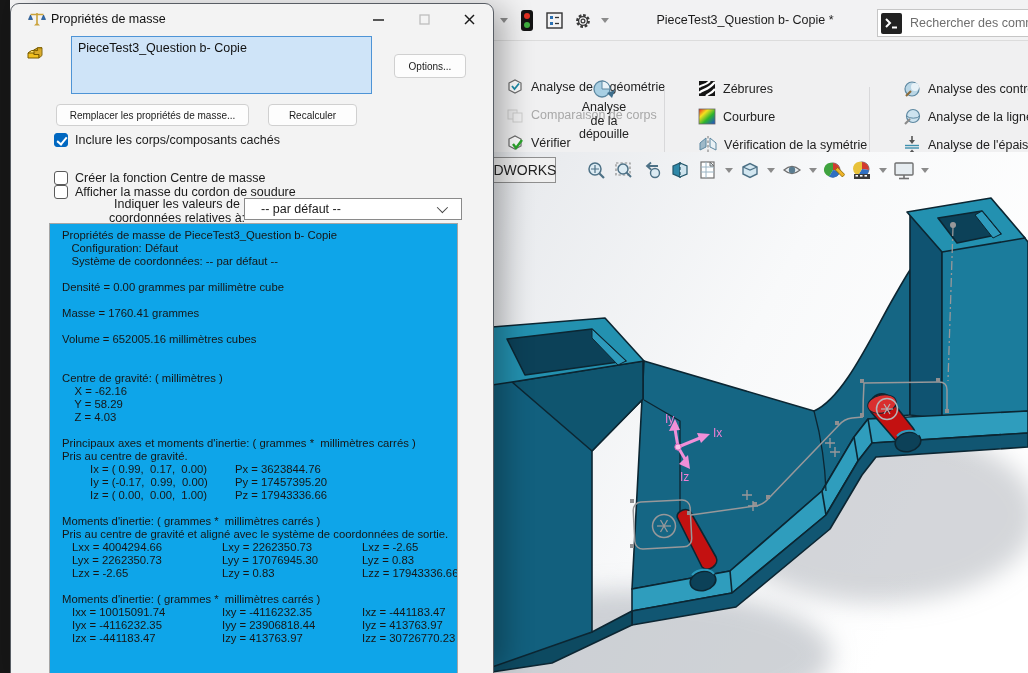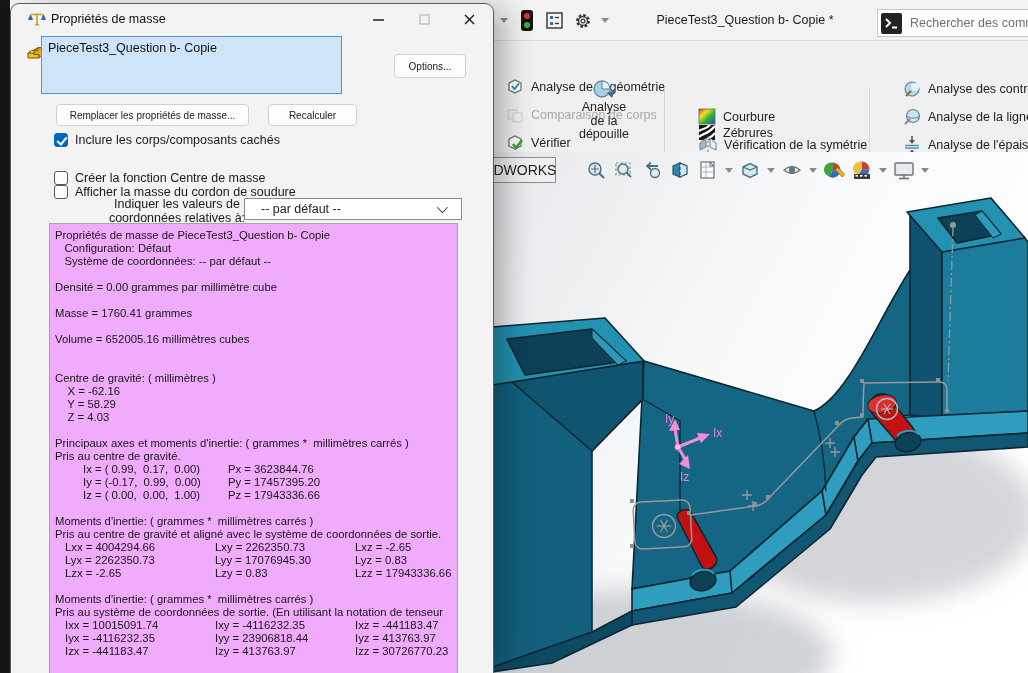--- a/index.html
+++ b/index.html
@@ -37,34 +37,34 @@
      background:linear-gradient(118deg,#bfc3ca 0%,#d5d8dc 20%,#e9ebee 42%,#f8f9fa 65%,#ffffff 88%);}
   .partsvg{position:absolute;left:492px;top:33px;}
 
   
   .dialog{position:absolute;left:10px;top:3px;width:482px;height:670px;background:#f3f3f3;
       border:1px solid #585d64;border-radius:9px 9px 0 0;overflow:hidden;
       box-shadow:16px 0 30px -6px rgba(0,0,0,.30);}
   .titlebar{position:absolute;left:0;top:0;width:100%;height:30px;text-align:center;}
   .dlg-title{position:absolute;left:40px;top:8px;font-size:12.5px;color:#111;}
   .winbtn{position:absolute;top:5px;width:30px;height:20px;display:flex;align-items:center;justify-content:center;}
-  .name-field{position:absolute;left:30px;top:32px;width:301px;height:58px;background:#cfe4f8;border:1px solid #4e94d6;
+  .name-field{position:absolute;left:60px;top:32px;width:301px;height:58px;background:#cfe4f8;border:1px solid #4e94d6;
       font-size:12.5px;color:#111;padding:4px 6px;box-sizing:border-box;}
   .btn{position:absolute;background:#fdfdfd;border:1px solid #d0d0d0;border-radius:4px;font-size:10px;color:#1a1a1a;
       display:flex;align-items:center;justify-content:center;box-sizing:border-box;}
   .cbrow{position:absolute;left:43px;display:flex;align-items:center;gap:7px;font-size:12.5px;color:#1a1a1a;}
   .cb{position:relative;width:14px;height:14px;border:1px solid #5a5a5a;border-radius:3px;background:#fff;box-sizing:border-box;flex:0 0 auto;}
   .cb.checked{background:#0067c0;border-color:#0067c0;}
   .cb.checked::after{content:"";position:absolute;left:4px;top:1px;width:4px;height:8px;border:solid #fff;border-width:0 2px 2px 0;transform:rotate(40deg);}
   .coordlbl{position:absolute;left:96px;top:194px;width:140px;text-align:center;font-size:12.5px;color:#1a1a1a;line-height:13.5px;}
   .dropdown{position:absolute;left:233px;top:194px;width:218px;height:22px;background:#fff;border:1px solid #8a8a8a;border-radius:0;
       font-size:12.5px;color:#1a1a1a;display:flex;align-items:center;padding:0 16px;box-sizing:border-box;justify-content:space-between;}
   .chev{width:7px;height:7px;border-right:1.6px solid #444;border-bottom:1.6px solid #444;transform:rotate(45deg) translateY(-2px);}
-  .report{position:absolute;left:38px;top:219px;width:409px;height:451px;background:#f0abfc;border:1px solid #a5a5a5;
-      overflow:hidden;padding:5px 0 0 5px;box-sizing:border-box;font-size:11.3px;color:#161616;}
+  .report{position:absolute;left:38px;top:219px;width:409px;height:451px;background:#0ea5e9;border:1px solid #a5a5a5;
+      overflow:hidden;padding:5px 0 0 12px;box-sizing:border-box;font-size:11.3px;color:#161616;}
   .rl{white-space:pre;line-height:13px;height:13px;}
   .r2 .k0{display:inline-block;margin-left:28px;width:145px;}
   .r3 span{display:inline-block;}
   .r3 span:nth-child(1){margin-left:10px;width:150px;}
   .r3 span:nth-child(2){width:140px;}
   .leftstrip{position:absolute;left:0;top:0;width:10px;height:673px;background:#161616;}
 </style>
 </head>
 <body>
 
@@ -140,21 +140,21 @@
           <path d="M11,12 L11,4 A8,8 0 0 1 19,12 Z" fill="#e9f3f8" stroke="#5c87a0" stroke-width="1"></path>
           <polygon points="16,16 24,13 21,21" fill="#3e6e8c"></polygon>
         </svg>
     </div>
     <div class="stacklbl" style="left:556px;top:60px;">
       <div>Analyse</div>
       <div>de la</div>
       <div>dépouille</div>
     </div>
 
-    <div class="rb-item" style="left:698px;top:38px;margin-top:44px;">
+    <div class="rb-item" style="left:698px;top:38px;">
       <svg width="19" height="19">
           <rect x="1" y="2" width="16" height="15" fill="#151515"></rect>
           <path d="M1,14 C6,9 8,13 17,3" stroke="#fff" stroke-width="2.4" fill="none"></path>
           <path d="M1,8 C5,5 7,7 12,2" stroke="#fff" stroke-width="2.2" fill="none"></path>
           <path d="M8,17 C11,14 13,15 17,10" stroke="#fff" stroke-width="2.2" fill="none"></path>
         </svg>
       <span>Zébrures</span>
     </div>
     <div class="rb-item" style="left:698px;top:66px;">
       <svg width="19" height="19">
@@ -498,19 +498,18 @@
         <div class="rl r2"><span class="k0">Iy = (-0.17,  0.99,  0.00)</span><span class="k1">Py = 17457395.20</span></div>
         <div class="rl r2"><span class="k0">Iz = ( 0.00,  0.00,  1.00)</span><span class="k1">Pz = 17943336.66</span></div>
         <div class="rl">&nbsp;</div>
         <div class="rl">Moments d'inertie: ( grammes *  millimètres carrés )</div>
         <div class="rl">Pris au centre de gravité et aligné avec le système de coordonnées de sortie.</div>
         <div class="rl r3"><span>Lxx = 4004294.66</span><span>Lxy = 2262350.73</span><span>Lxz = -2.65</span></div>
         <div class="rl r3"><span>Lyx = 2262350.73</span><span>Lyy = 17076945.30</span><span>Lyz = 0.83</span></div>
         <div class="rl r3"><span>Lzx = -2.65</span><span>Lzy = 0.83</span><span>Lzz = 17943336.66</span></div>
         <div class="rl">&nbsp;</div>
         <div class="rl">Moments d'inertie: ( grammes *  millimètres carrés )</div>
-        <div class="rl">Pris au système de coordonnées de sortie. (En utilisant la notation de tenseur</div>
         <div class="rl r3"><span>Ixx = 10015091.74</span><span>Ixy = -4116232.35</span><span>Ixz = -441183.47</span></div>
         <div class="rl r3"><span>Iyx = -4116232.35</span><span>Iyy = 23906818.44</span><span>Iyz = 413763.97</span></div>
         <div class="rl r3"><span>Izx = -441183.47</span><span>Izy = 413763.97</span><span>Izz = 30726770.23</span></div>
       </div>
   </div>
 </div>
 
 </body></html>

